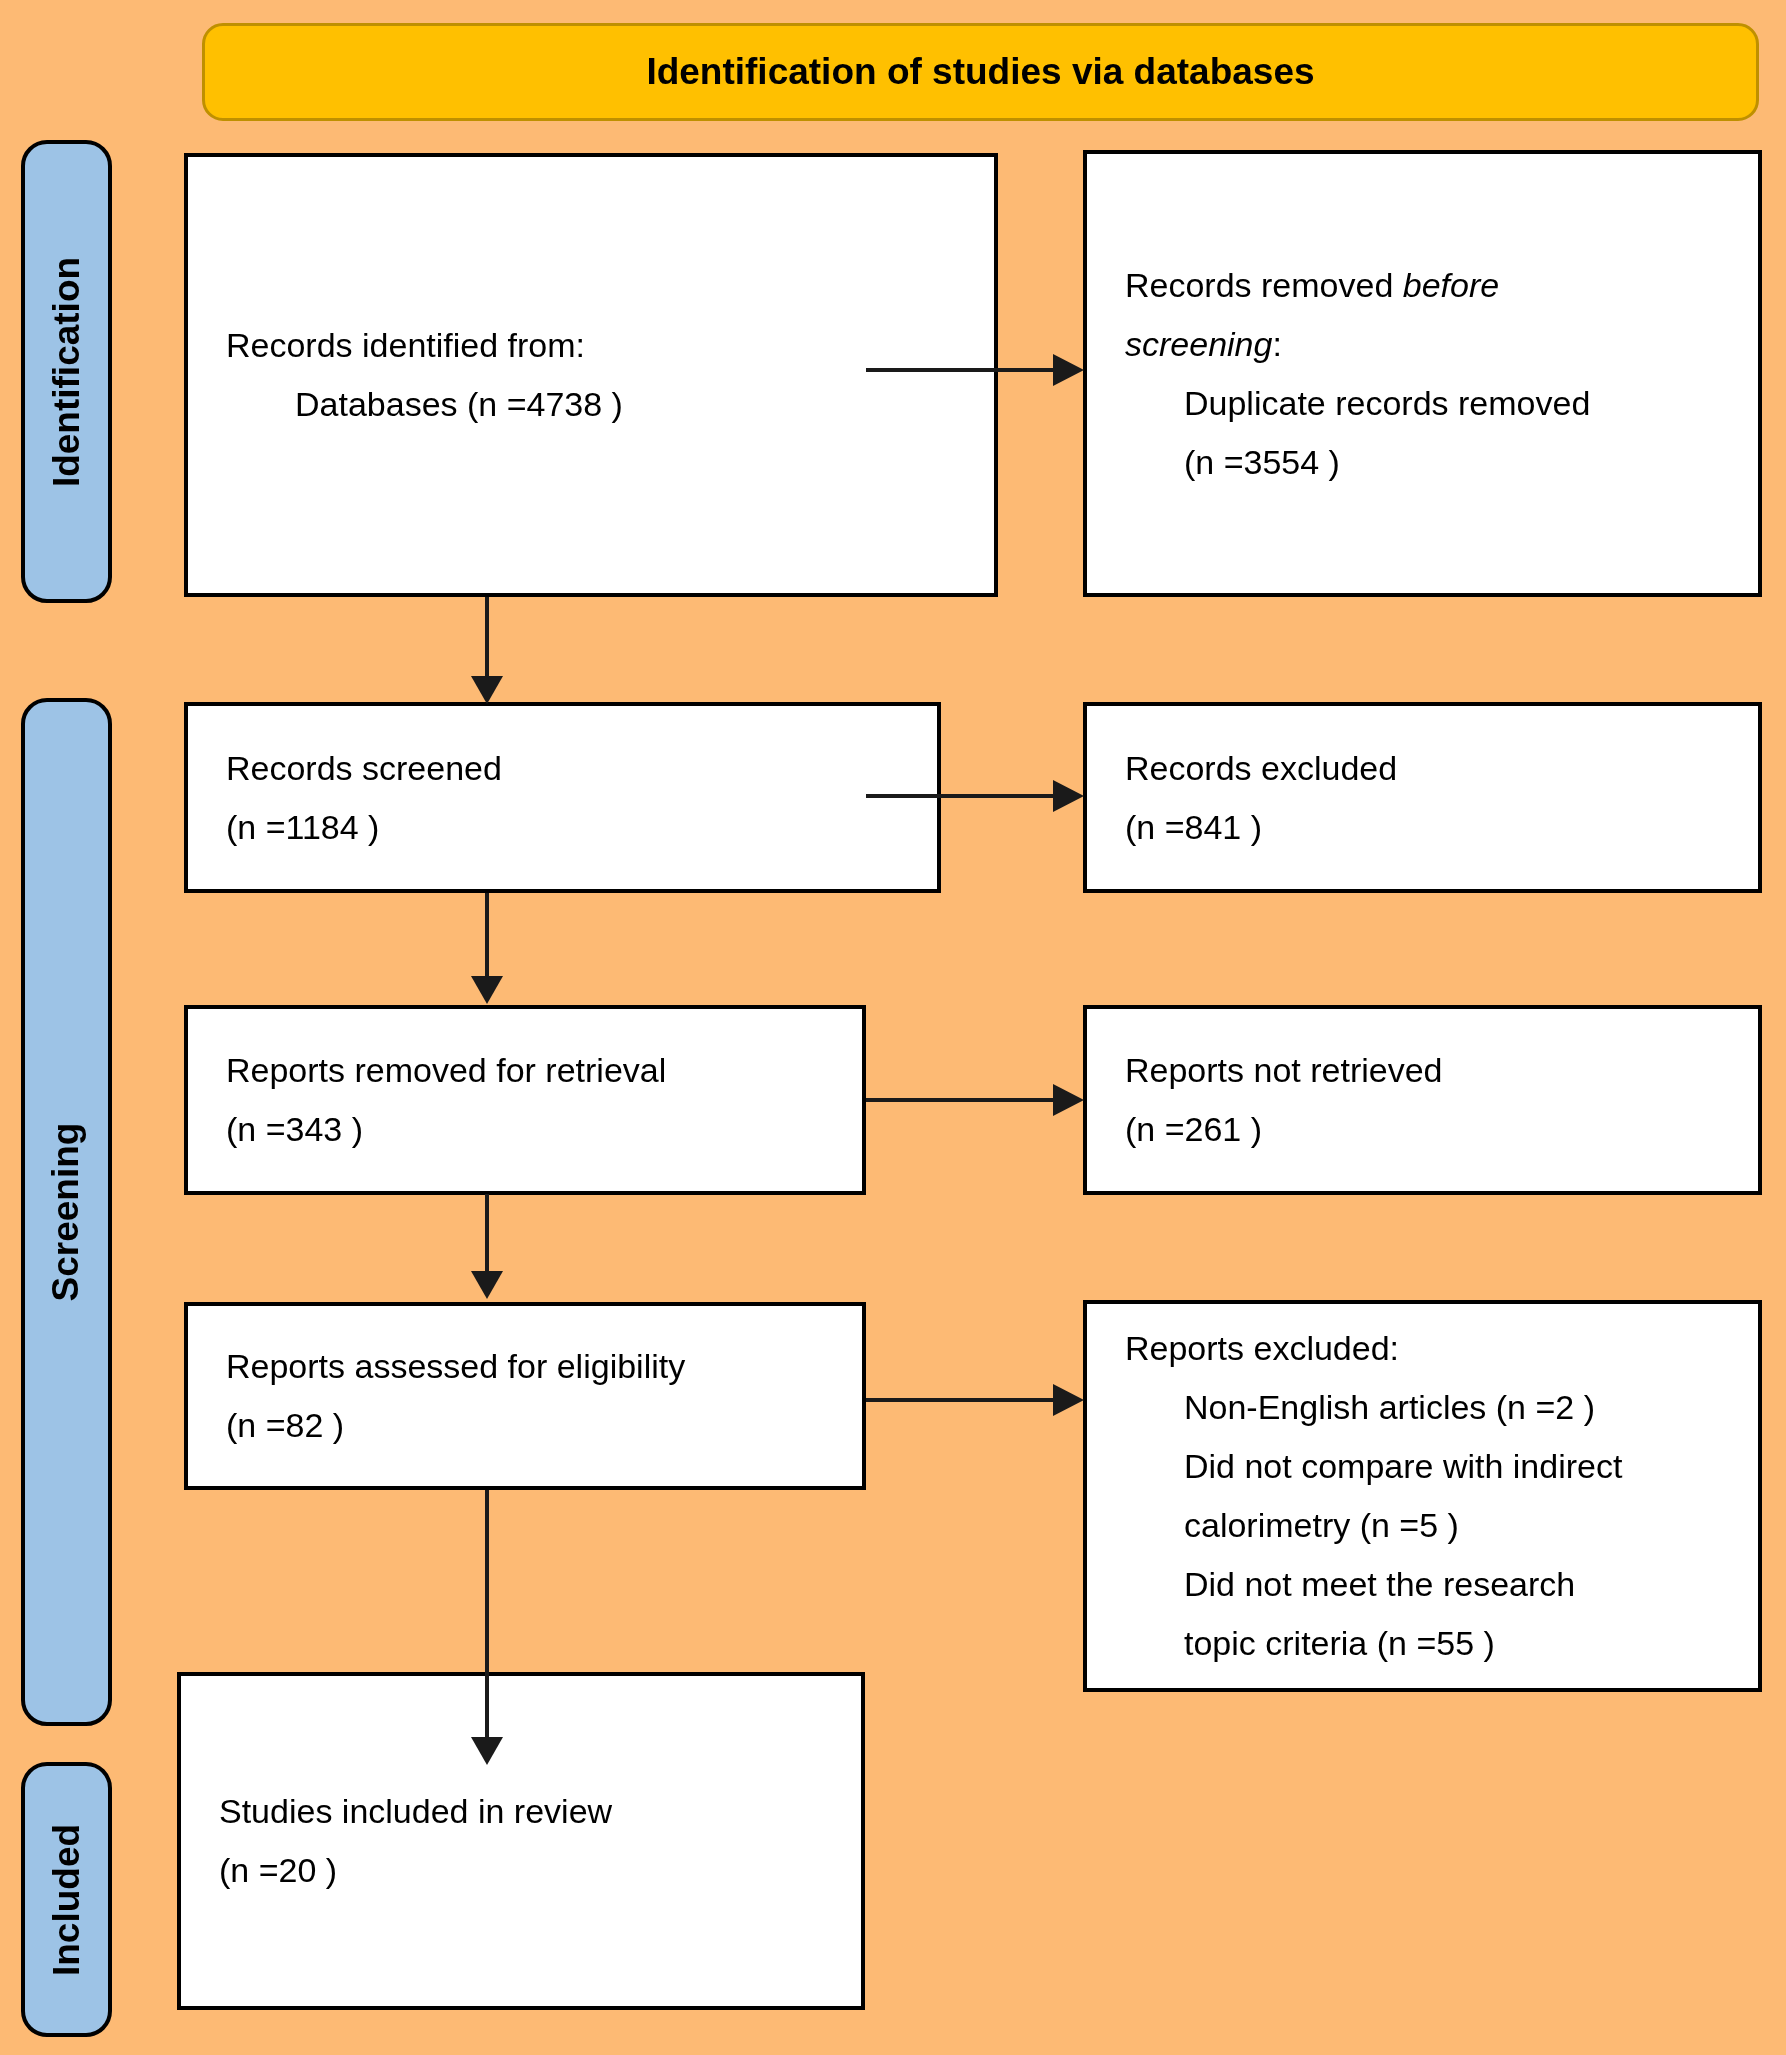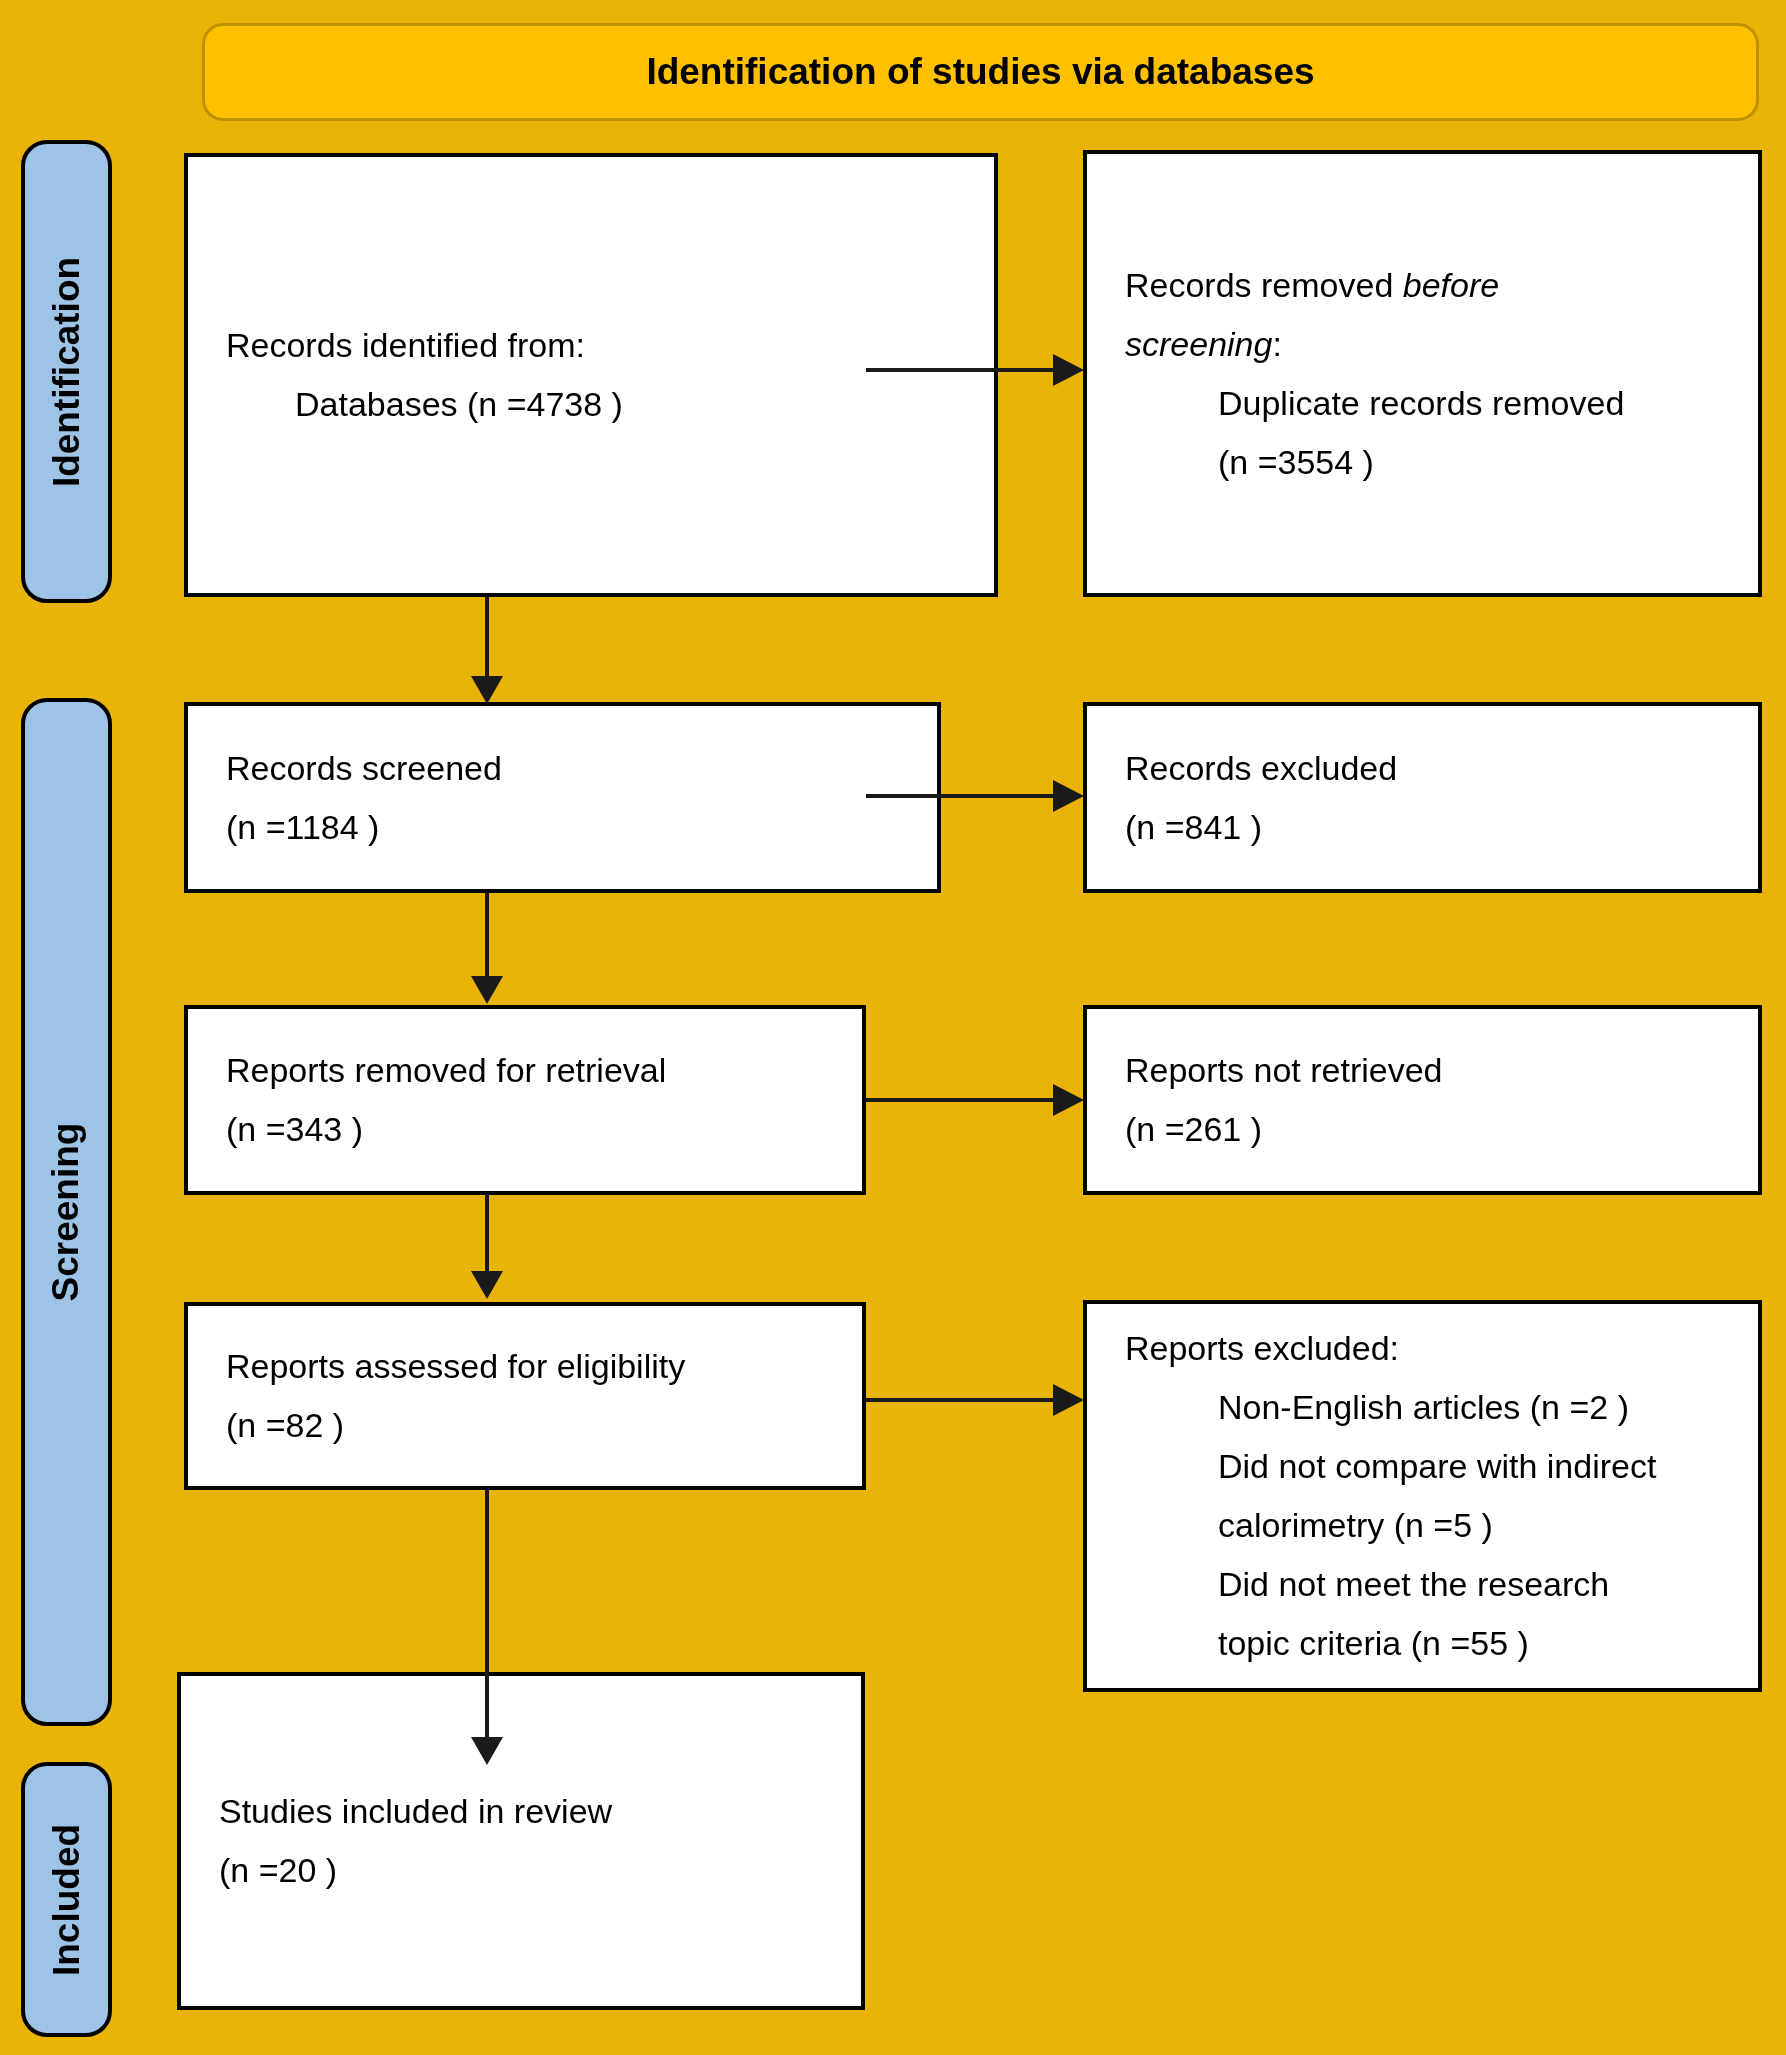--- a/index.html
+++ b/index.html
@@ -1,20 +1,20 @@
 <!DOCTYPE html>
 <html style="font-size:9.8px"><head>
 <meta charset="utf-8">
 <style>
   html, body { margin: 0; padding: 0; background: #ffffff; }
   .canvas {
     position: relative;
     width: 1787px;
     height: 2056px;
-    background: #eab308;
+    background: #fdba74;
     font-family: "Liberation Sans", sans-serif;
     color: #000000;
     overflow: hidden;
   }
 
   
   .banner {
     position: absolute;
     left: 202px; top: 23px;
     width: 1557px; height: 98px;
@@ -53,21 +53,21 @@
     border: 4.9px solid #000000;
     box-sizing: border-box;
     display: flex;
     flex-direction: column;
     justify-content: center;
     padding-left: 38px;
     padding-right: 17px;
   }
   .box .line { font-size: 34px; line-height: 59px; white-space: nowrap; }
   .indent1 { margin-left: 69px; }
-  .indent2 { margin-left: 93px; }
+  .indent2 { margin-left: 59px; }
 
   .b-identified  { left: 184px;  top: 153px;  width: 814px; height: 444px; }
   .b-screened    { left: 184px;  top: 702px; width: 757px; height: 191px; }
   .b-sought      { left: 184px;  top: 1005px; width: 682px; height: 190px; }
   .b-assessed    { left: 184px;  top: 1302px; width: 682px; height: 188px; }
   .b-included    { left: 177px;  top: 1672px; width: 688px; height: 338px; }
 
   .b-removed     { left: 1083px; top: 150px;  width: 679px; height: 447px; }
   .b-rexcluded   { left: 1083px; top: 702px; width: 679px; height: 191px; }
   .b-notretr     { left: 1083px; top: 1005px; width: 679px; height: 190px; }

